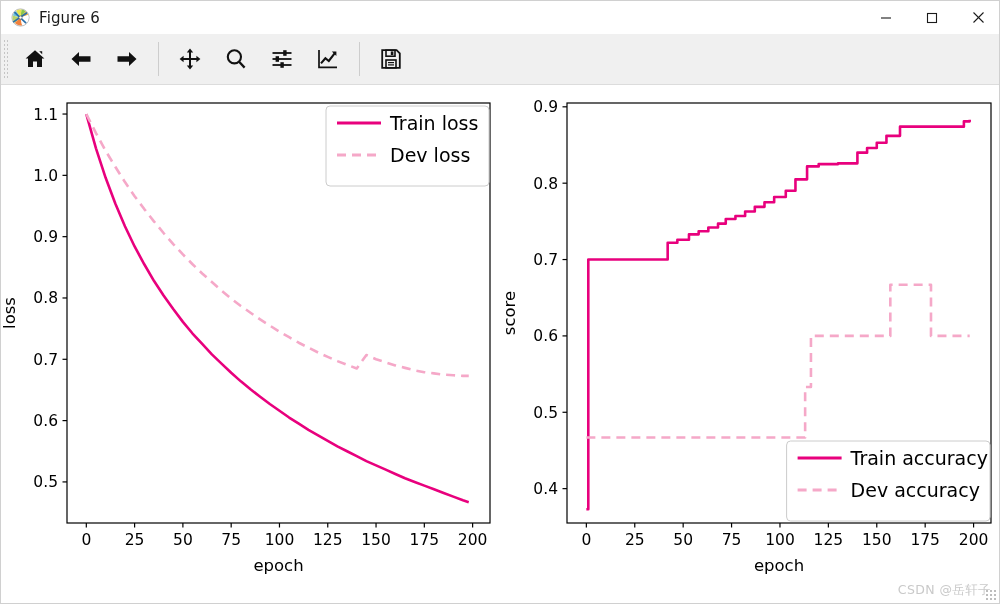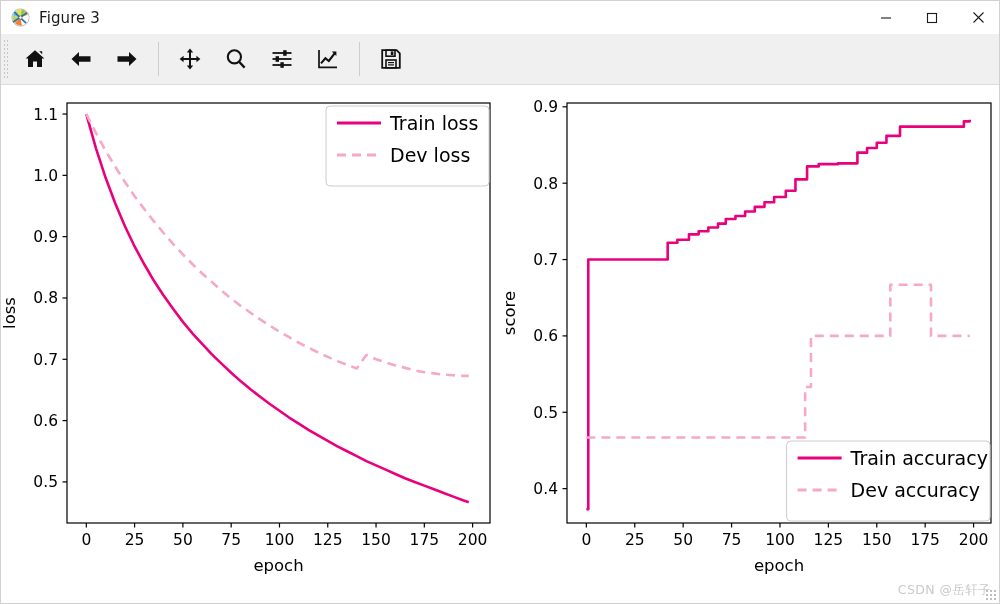--- a/index.html
+++ b/index.html
@@ -143,21 +143,21 @@
           <path d="M0,0 L-4.6,-6.6 A8,8 0 0 0 -7.8,-1.9 Z" fill="#6fc2de"></path>
           <path d="M0,0 L-7.8,-1.9 A8,8 0 0 0 -5.7,5.6 Z" fill="#b6d36a"></path>
           <path d="M0,0 L-5.7,5.6 A8,8 0 0 0 1.6,7.8 Z" fill="#f0803c"></path>
           <path d="M0,0 L1.6,7.8 A8,8 0 0 0 7.6,-2.6 Z" fill="#ffffff"></path>
           <path d="M-7.4,4.6 L6.5,-4.8" stroke="#2b6fa8" stroke-width="1.7" fill="none"></path>
           <path d="M-6.1,-5.4 L5.6,5.7" stroke="#2b6fa8" stroke-width="1.7" fill="none"></path>
           <circle cx="0" cy="0" r="1.6" fill="#ffffff" stroke="#555" stroke-width=".6"></circle>
         </g>
       </svg>
     </span>
-    <span class="title-text">Figure 3</span>
+    <span class="title-text">Figure 6</span>
 
     <div class="win-buttons">
       <div class="win-btn">
         <svg width="12" height="12" viewBox="0 0 12 12">
           <line x1="1" y1="6" x2="11" y2="6" stroke="currentColor" stroke-width="1.1"></line>
         </svg>
       </div>
       <div class="win-btn">
         <svg width="12" height="12" viewBox="0 0 12 12">
           <rect x="1.5" y="1.5" width="9" height="9" fill="none" stroke="currentColor" stroke-width="1.1"></rect>

